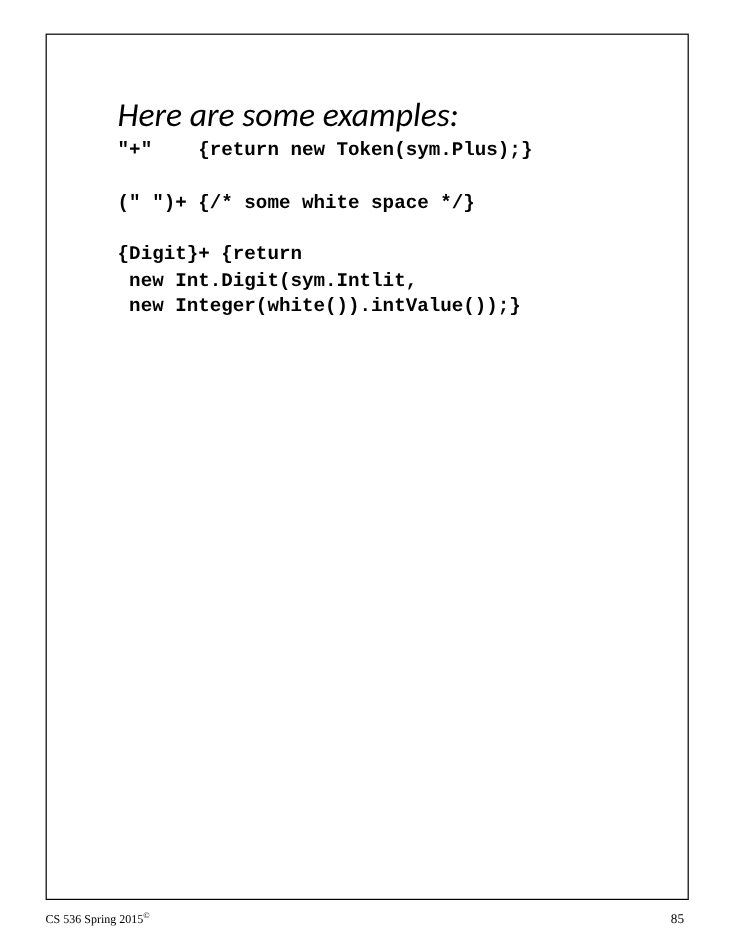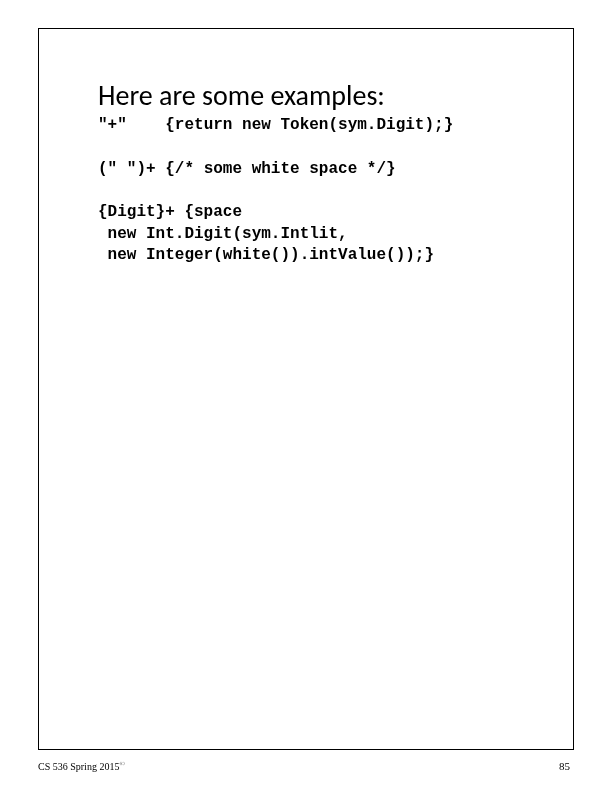--- a/index.html
+++ b/index.html
@@ -27,20 +27,21 @@
       top: 78px;
       left: 98px;
       right: 70px;
     }
     .heading {
       font-family: Calibri, 'Segoe UI', Arial, sans-serif;
       font-size: 28px;
       font-weight: 400;
       color: #000;
       margin-bottom: 2px;
+      font-style: italic;
     }
     .code-block {
       font-family: 'Courier New', Courier, monospace;
       font-weight: bold;
       font-size: 16px;
       line-height: 1.35;
       color: #000;
       white-space: pre;
     }
     .example1 {
@@ -71,25 +72,25 @@
     }
   </style>
 </head>
 <body>
 
 <div class="page-border"></div>
 
 <div class="content">
   <div class="heading">Here are some examples:</div>
 
-  <div class="code-block example1"><span>"+"</span>    <span>{return new Token(sym.Digit);}</span></div>
+  <div class="code-block example1"><span>"+"</span>    <span>{return new Token(sym.Plus);}</span></div>
 
   <div class="code-block example2"><span>(" ")+</span> <span>{/* some white space */}</span></div>
 
-  <div class="code-block"><span>{Digit}+ {space</span>
+  <div class="code-block"><span>{Digit}+ {return</span>
 <span> new Int.Digit(sym.Intlit,</span>
 <span> new Integer(white()).intValue());}</span></div>
 </div>
 
 <div class="footer-left">
   <span>CS 536  Spring 2015</span><sup>©</sup>
 </div>
 
 <div class="footer-right">85</div>
 

